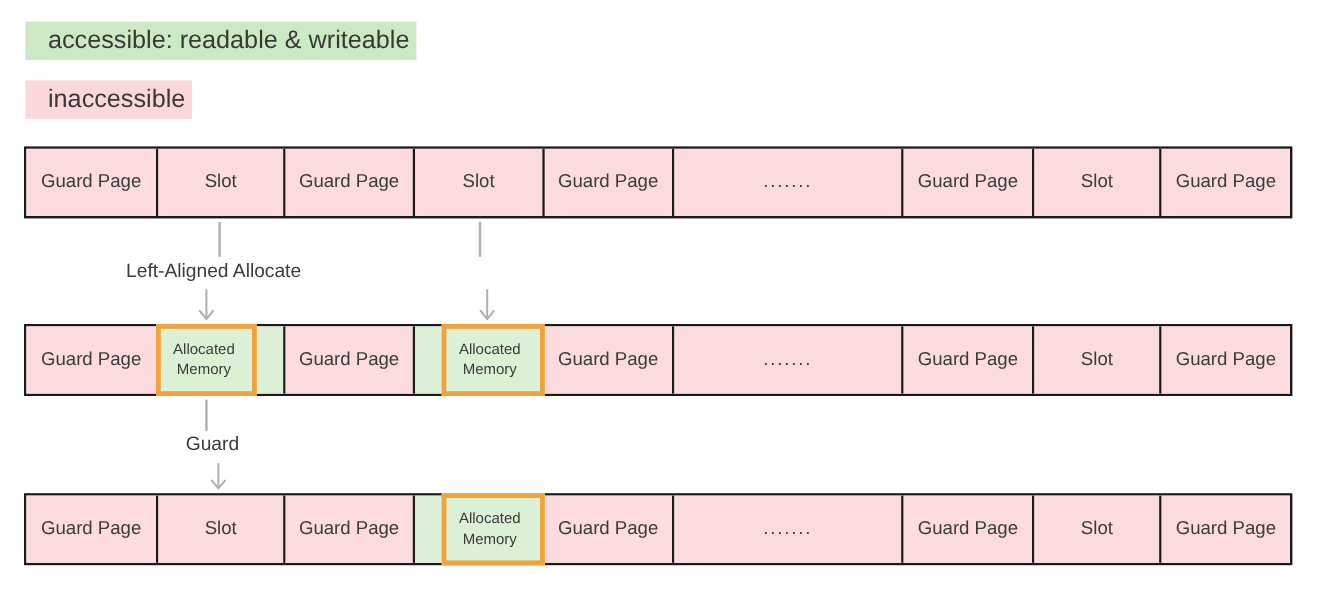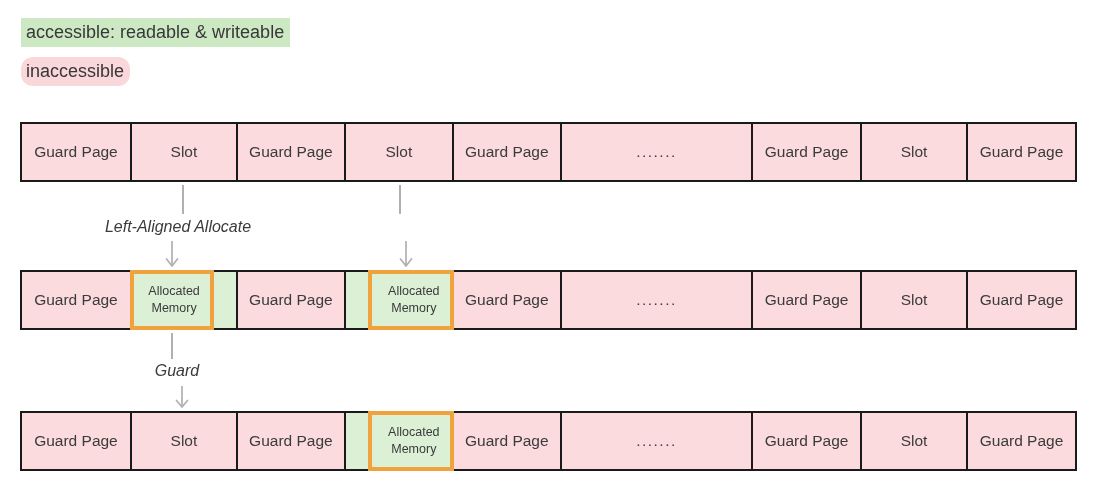--- a/index.html
+++ b/index.html
@@ -10,46 +10,46 @@
     --allocated-border-orange:#f0a23c;
     --cell-border:#1a1a1a;
     --arrow-gray:#b0b0b0;
     --text-dark:#3b3b3b;
   }
   html,body{margin:0;padding:0;background:#ffffff;}
   body{font-family:"Liberation Sans","DejaVu Sans",sans-serif;color:var(--text-dark);}
   .canvas{position:relative;width:1098px;height:493px;background:#ffffff;overflow:hidden;}
 
   
-  .legend-item{position:absolute;left:21px;font-size:18px;line-height:1;padding:5px 6px 6px 5px;white-space:nowrap;color:#383838;}
+  .legend-item{position:absolute;left:21px;font-size:21px;line-height:1;padding:5px 6px 6px 19px;white-space:nowrap;color:#383838;}
   .legend-item.green{top:18px;background:var(--legend-green);}
-  .legend-item.pink{top:57px;background:var(--legend-pink);border-radius:12px;}
+  .legend-item.pink{top:67px;background:var(--legend-pink);}
 
   
   .memrow{position:absolute;left:20px;width:1057px;height:60px;display:flex;border:2px solid var(--cell-border);box-sizing:border-box;}
   .row1{top:122px;}
   .row2{top:270px;}
   .row3{top:411px;}
   .cell{position:relative;display:flex;align-items:center;justify-content:center;border-right:2px solid var(--cell-border);box-sizing:border-box;font-size:15.5px;}
   .cell:last-child{border-right:none;}
   .cell.pink{background:var(--inaccessible-pink);}
   .cell.green{background:var(--accessible-green);}
   .cell.dots{letter-spacing:1.5px;}
   .col1{flex:110 0 0;}.col2{flex:106 0 0;}.col3{flex:108 0 0;}.col4{flex:108 0 0;}
   .col5{flex:108 0 0;}.col6{flex:193 0 0;}.col7{flex:109 0 0;}.col8{flex:106 0 0;}.col9{flex:109 0 0;}
 
   
-  .alloc-box{position:absolute;top:-2px;bottom:-2px;width:calc(79% + 2px);border:4px solid var(--allocated-border-orange);background:var(--accessible-green);box-sizing:border-box;display:flex;align-items:center;justify-content:flex-end;z-index:2;}
+  .alloc-box{position:absolute;top:-2px;bottom:-2px;width:calc(79% + 2px);border:4px solid var(--allocated-border-orange);background:var(--accessible-green);box-sizing:border-box;display:flex;align-items:center;justify-content:flex-start;z-index:2;}
   .alloc-box.left{left:-2px;}
   .alloc-box.right{right:-2px;}
   .alloc-label{display:block;width:72px;text-align:center;font-size:12.5px;line-height:1.35;color:#3a3a3a;}
 
   
   .stub{position:absolute;width:2px;background:var(--arrow-gray);}
-  .connector-label{position:absolute;transform:translateX(-50%);font-size:16px;color:#3b3b3b;white-space:nowrap;line-height:1.2;font-style:italic;}
+  .connector-label{position:absolute;transform:translateX(-50%);font-size:16px;color:#3b3b3b;white-space:nowrap;line-height:1.2;}
   .arrow-svg{position:absolute;}
   .arrow-svg line,.arrow-svg path{stroke:var(--arrow-gray);stroke-width:1.7;fill:none;stroke-linecap:round;stroke-linejoin:round;}
 </style>
 </head>
 <body>
 
 <div class="canvas">
 
   <span class="legend-item green">accessible: readable &amp; writeable</span>
   <span class="legend-item pink">inaccessible</span>

